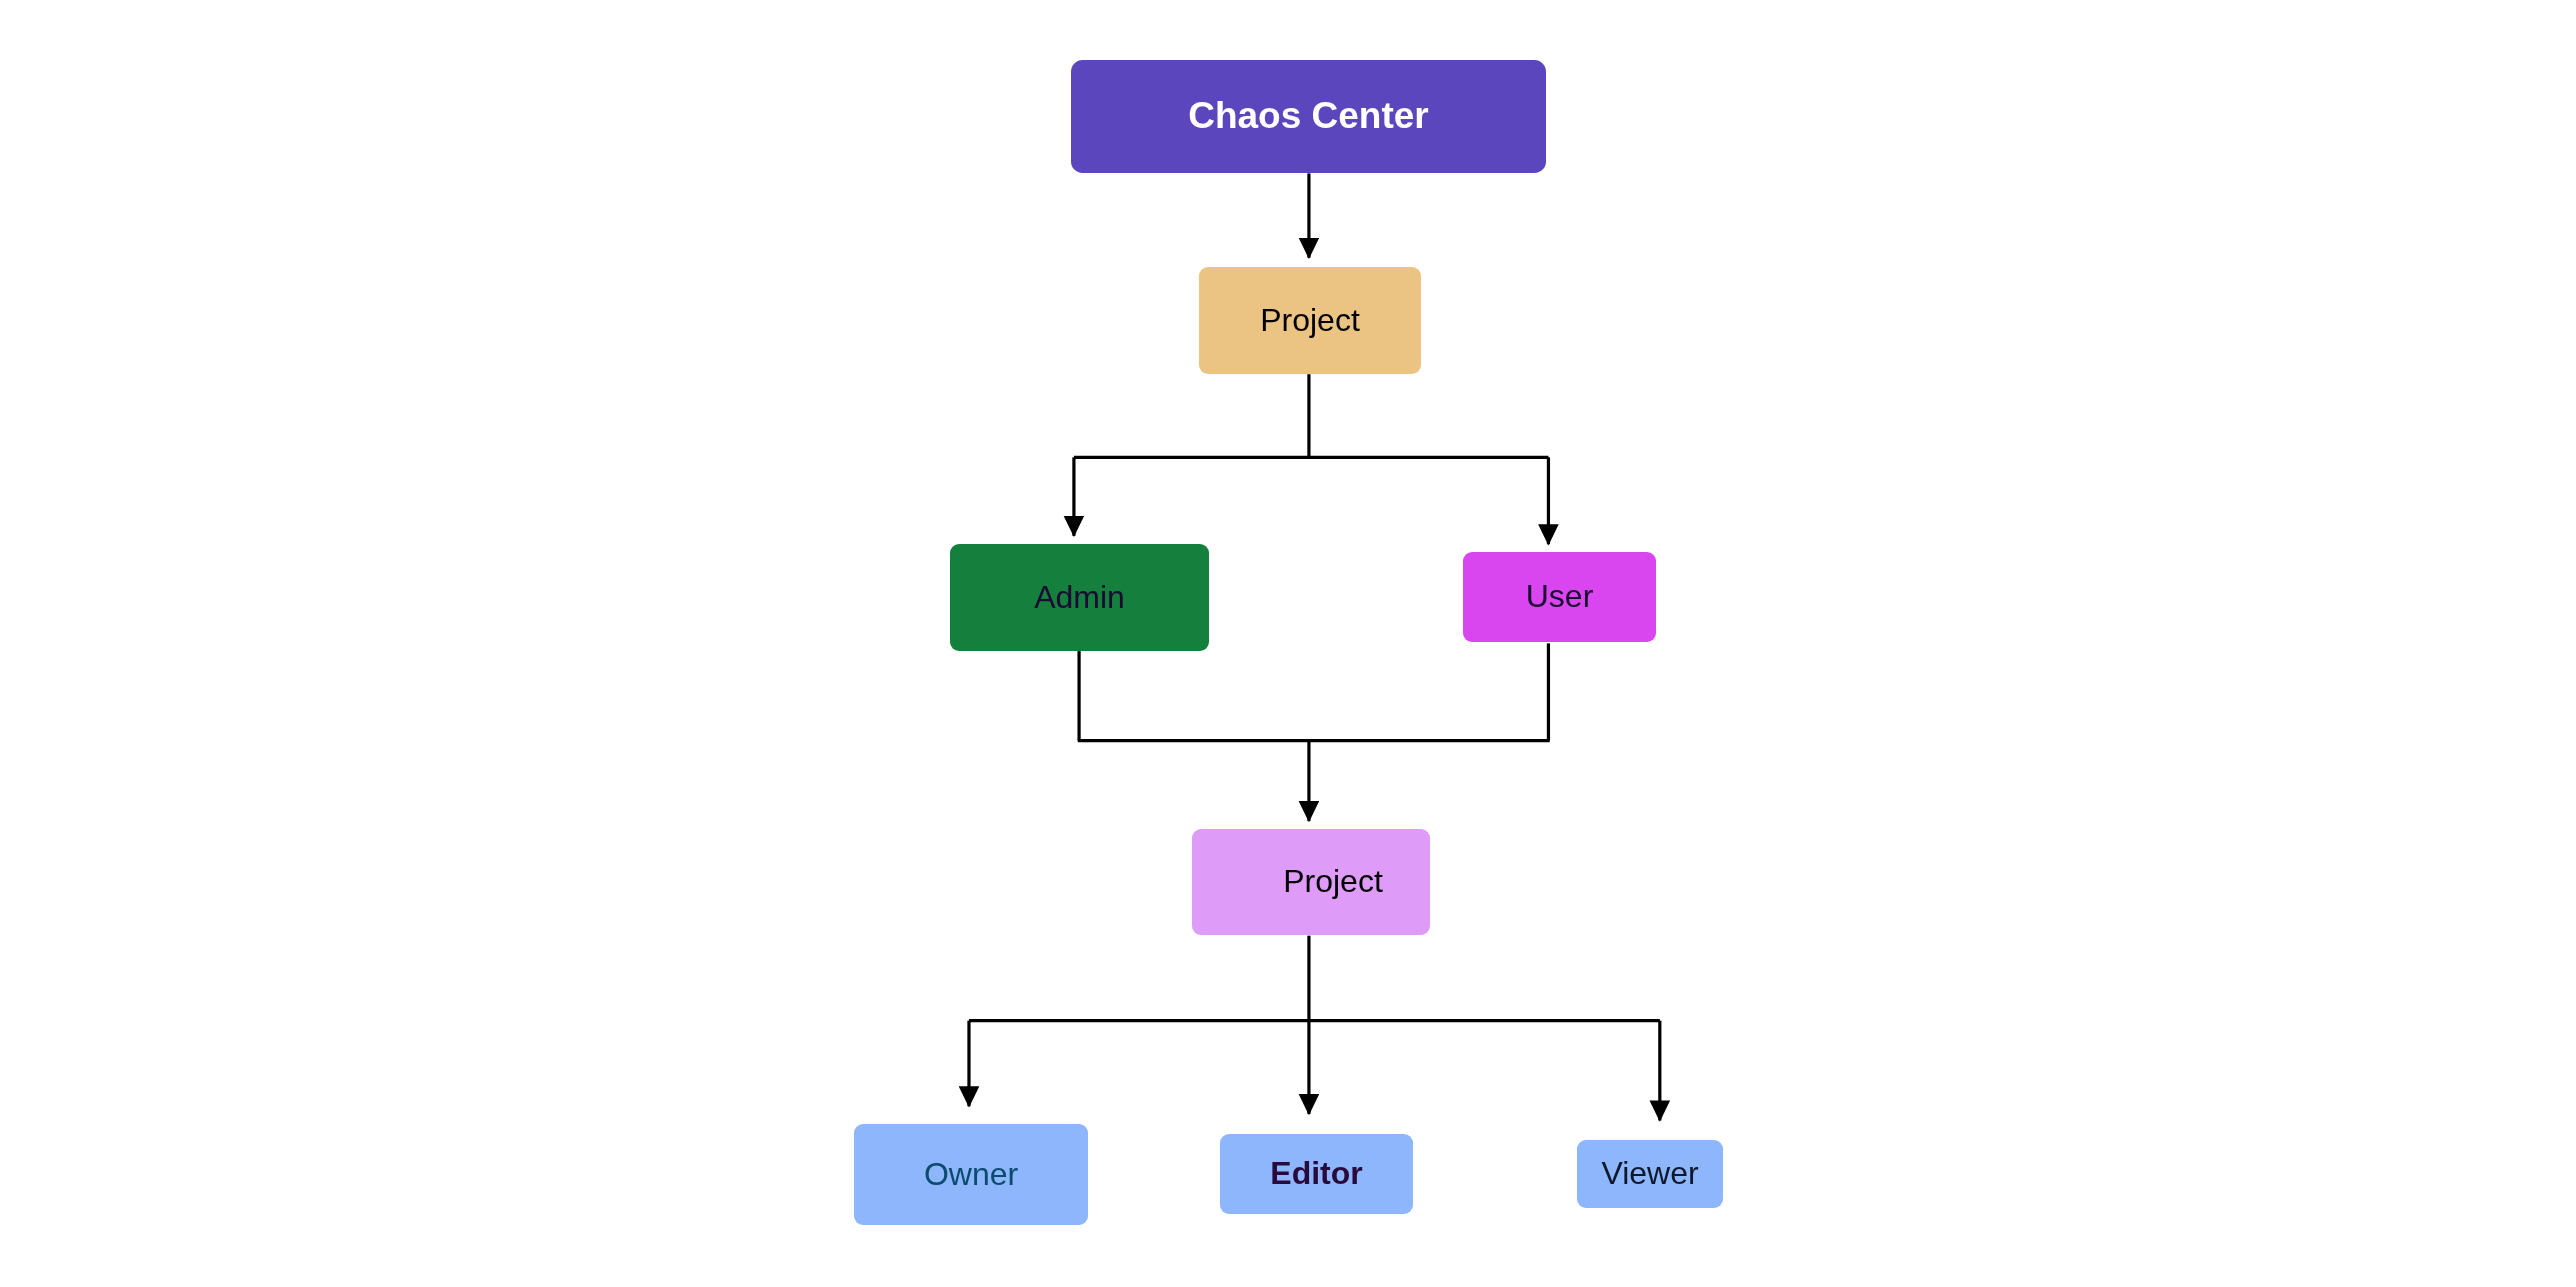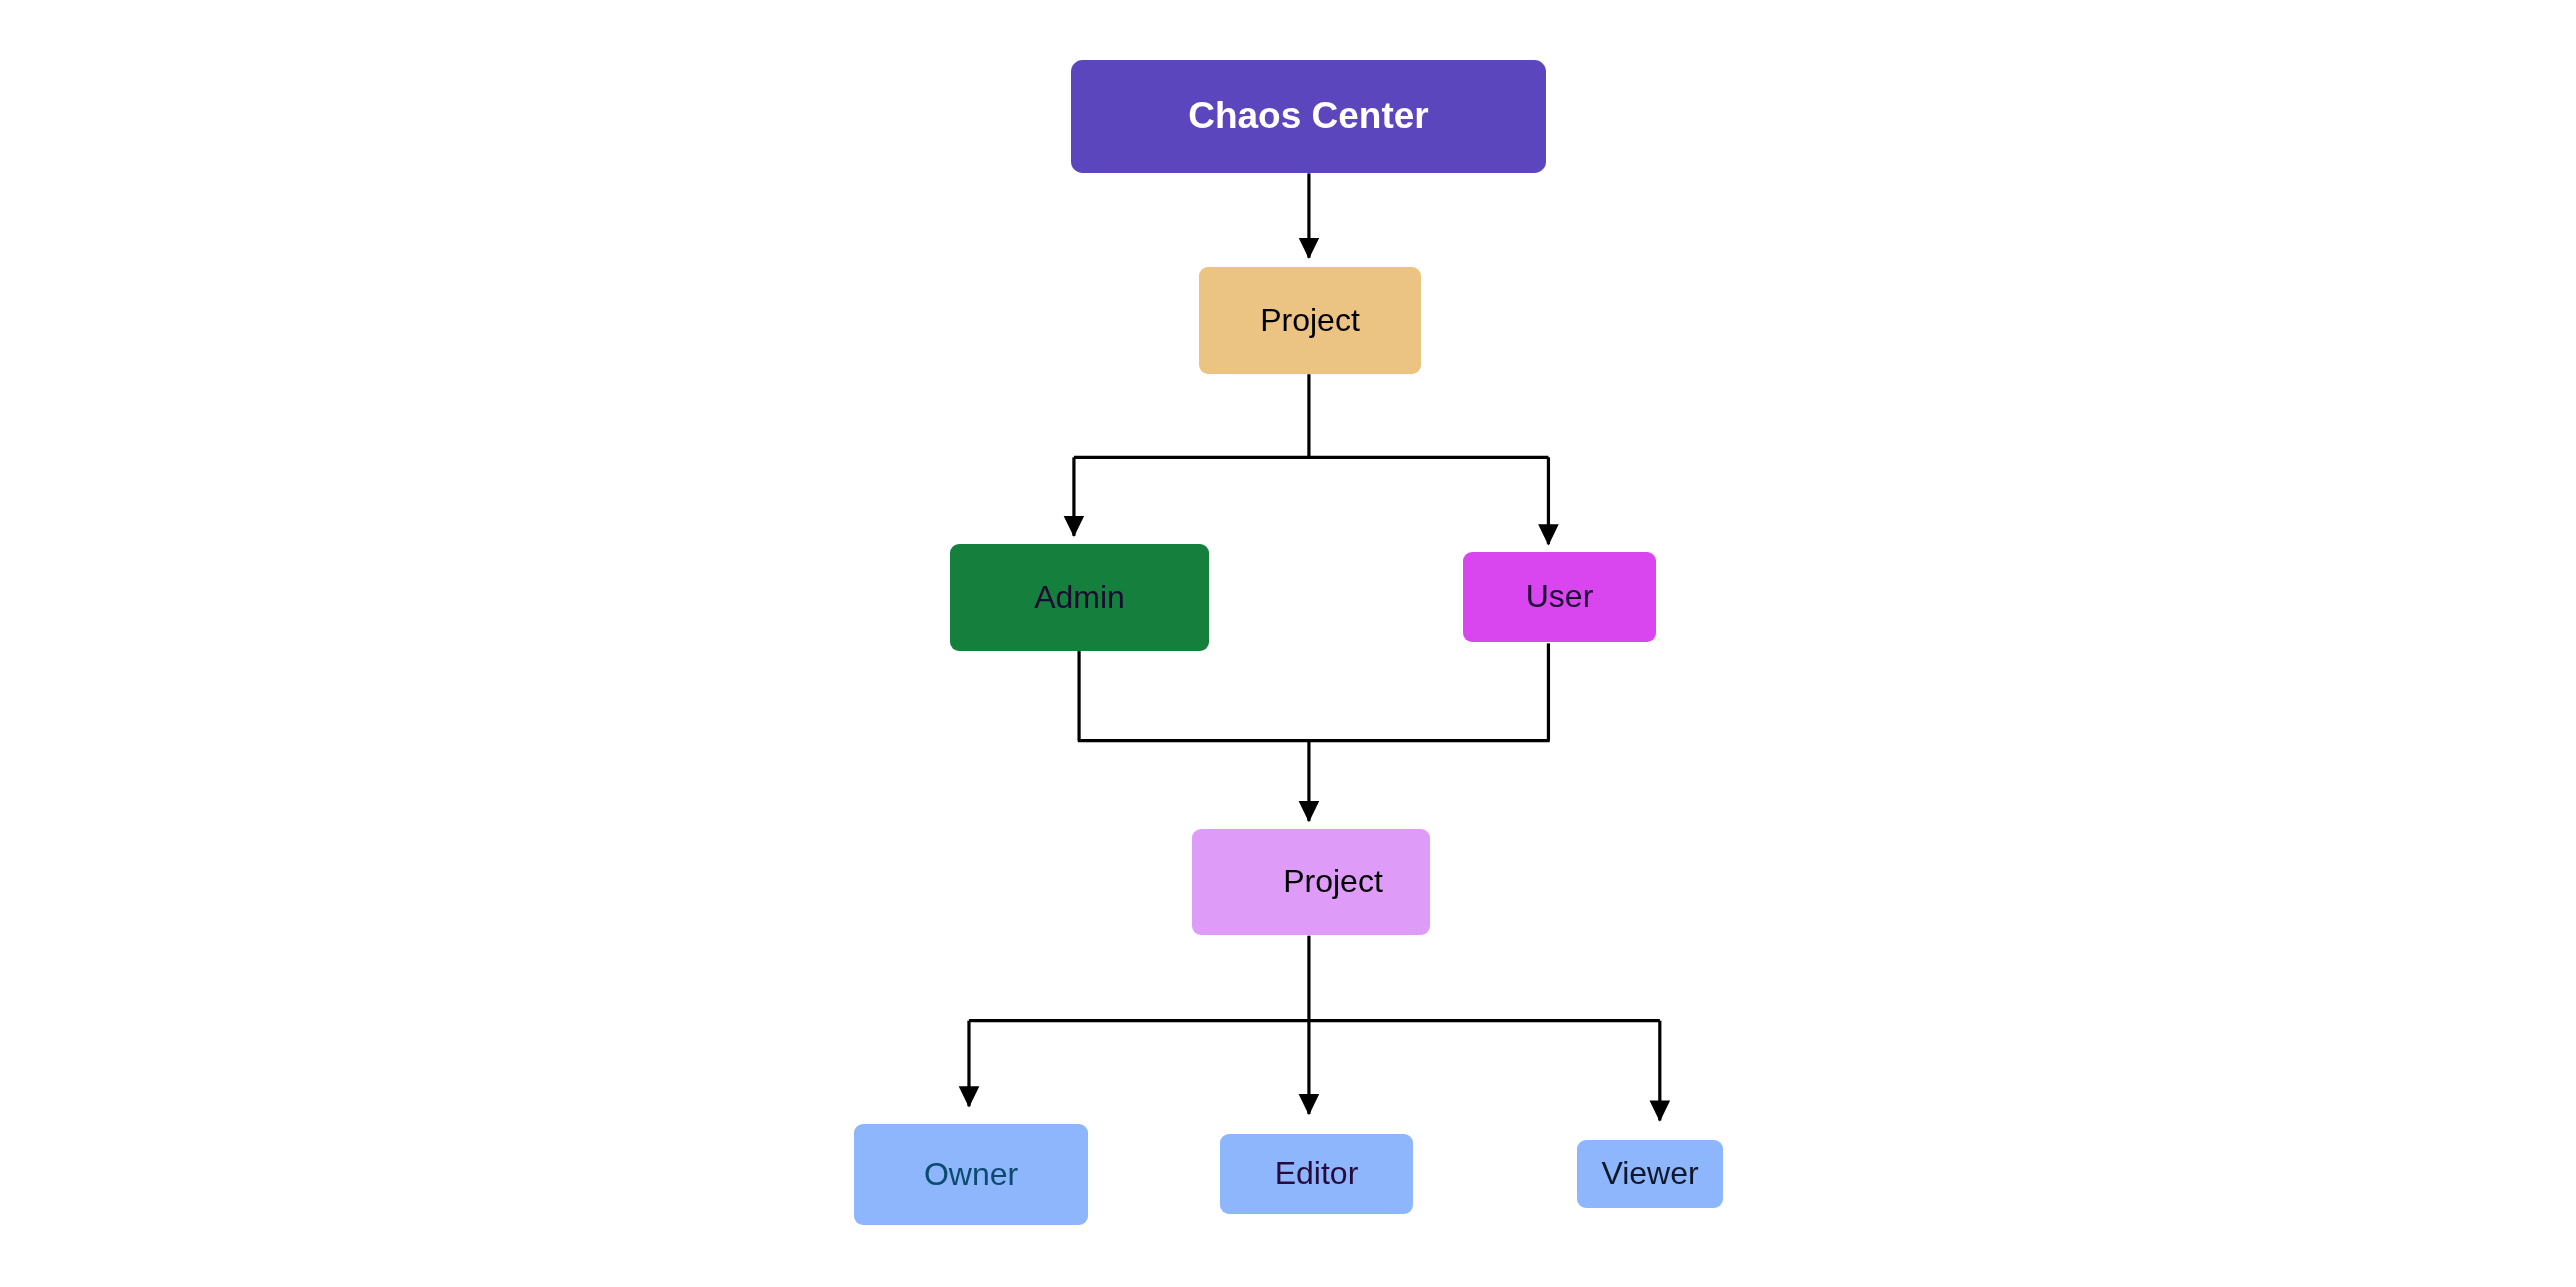--- a/index.html
+++ b/index.html
@@ -86,21 +86,21 @@
     color: #0c4a6e;
     font-size: 32px;
     font-weight: 400;
     align-items: center;
   }
   #node-editor {
     left: 1220px; top: 1134px; width: 193px; height: 80px;
     background: #8DB6FC;
     color: #280A3C;
     font-size: 32px;
-    font-weight: 400;
+    font-weight: 700;
   }
   #node-viewer {
     left: 1577px; top: 1140px; width: 146px; height: 68px;
     background: #8DB6FC;
     color: #0f172a;
     font-size: 32px;
     font-weight: 400;
     text-align: center;
   }
 </style>

